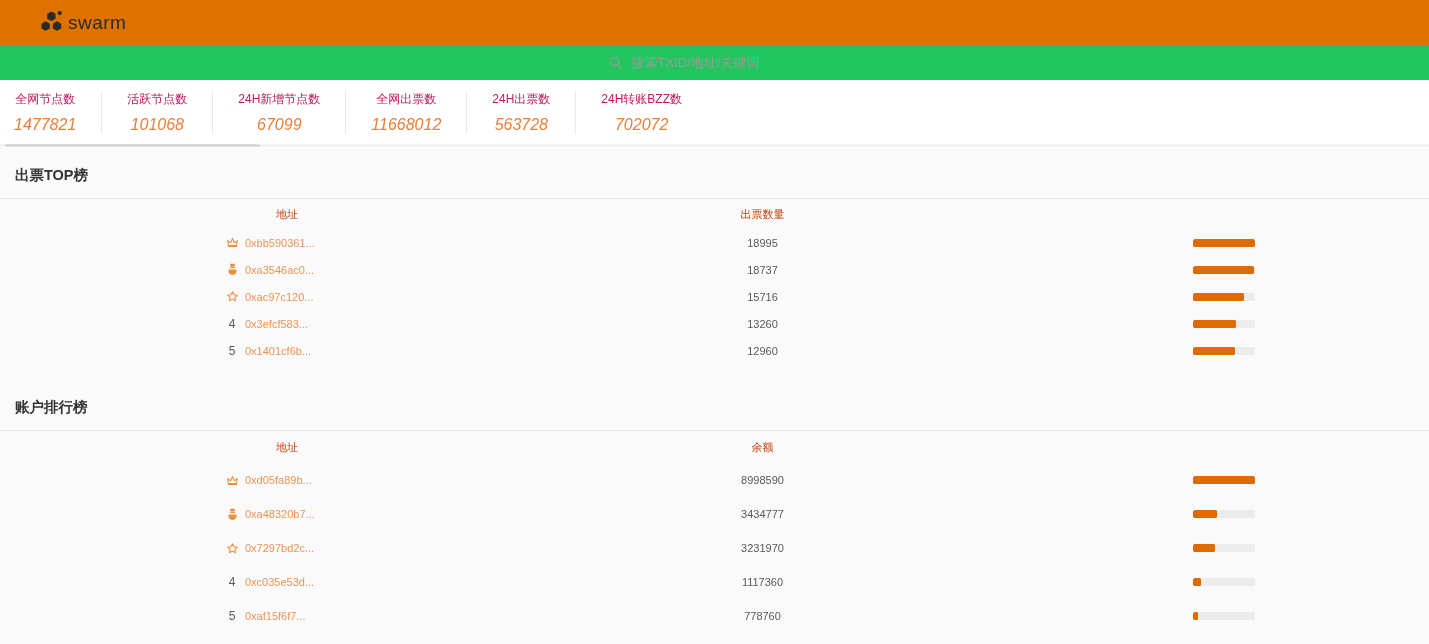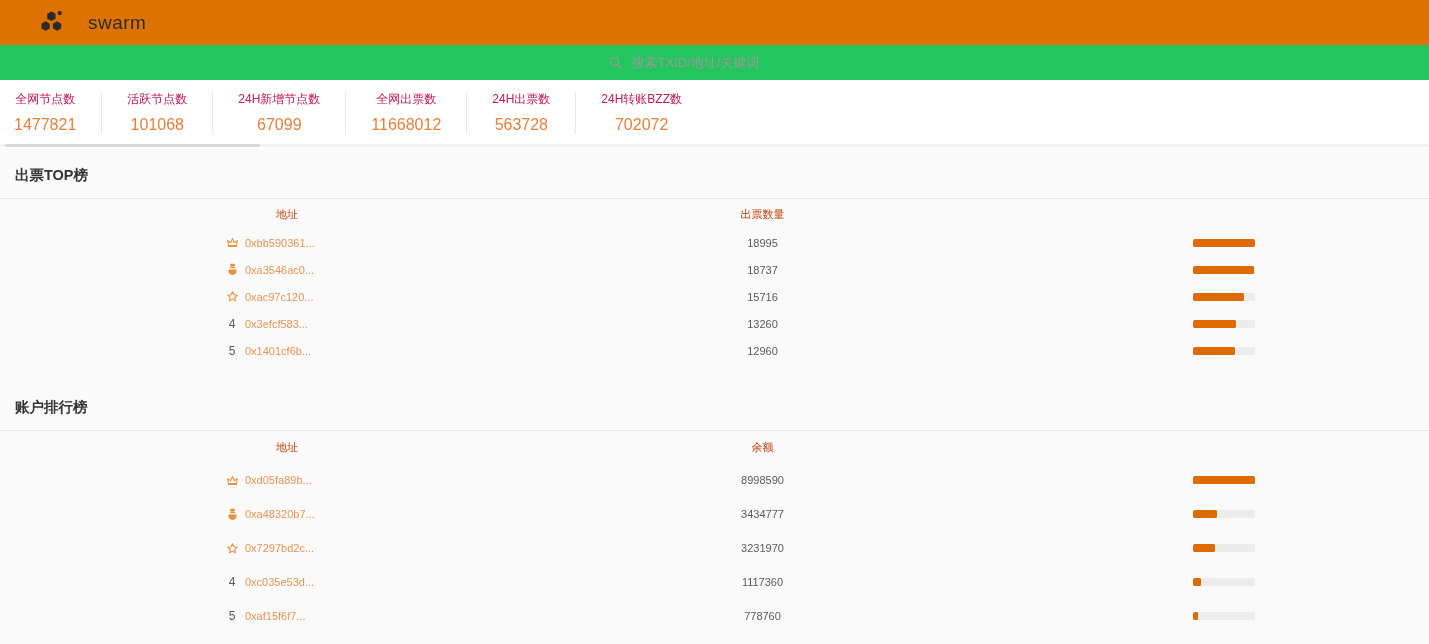--- a/index.html
+++ b/index.html
@@ -1,37 +1,37 @@
 <!DOCTYPE html>
 <html style="--accent: #dd7200; --bar-fill: #dd6b02; --bar-track: #ececec; --stat-value: #e87f3a; --link: #eb9455; --icon: #e8913f; --logo-dark: #2b2b2b;"><head>
 <meta charset="utf-8">
 <style>
   * { margin:0; padding:0; box-sizing:border-box; }
   html,body { width:1429px; height:644px; overflow:hidden; }
   body { font-family:"Liberation Sans", sans-serif; background:#fafafa; color:#333; }
 
   
   .app-header { height:45px; background:var(--accent,#dd7200); display:flex; align-items:center; padding-left:38px; }
-  .brand { display:flex; align-items:center; gap:23px; }
+  .brand { display:flex; align-items:center; gap:3px; }
   .brand-name { font-size:19px; color:#2b2b2b; letter-spacing:.5px; }
 
   
   .search-strip { height:35px; background:#22c55e; display:flex; align-items:center; justify-content:center; }
   .search-box { display:flex; align-items:center; gap:9px; }
   .search-input { border:none; outline:none; background:transparent; font-size:13px; color:#555; width:190px; font-family:inherit; }
   .search-input::placeholder { color:#9b9b9b; }
 
   
   .stats-wrap { background:#fff; position:relative; }
   .stats-bar { display:flex; align-items:center; padding:11px 0 14px 14px; }
   .stat { text-align:center; padding:0 25px; }
   .stat:first-child { padding-left:0; }
   .stat + .stat { border-left:1px solid #e9e9e9; }
   .stat-label { font-size:12px; color:#be185d; margin-bottom:8px; white-space:nowrap; }
-  .stat-value { font-size:16px; color:var(--stat-value,#e87f3a); white-space:nowrap; }
+  .stat-value { font-size:16px; color:var(--stat-value,#e87f3a); white-space:nowrap;font-style:italic; }
   .stats-scrollbar { position:absolute; left:0; right:0; bottom:1px; height:3px; background:#f2f2f2; }
   .stats-scroll-thumb { position:absolute; left:5px; top:0; height:3px; width:255px; background:#d9d9d9; border-radius:2px; }
 
   
   .panel { background:transparent; }
   .sec-title { font-size:14.5px; font-weight:bold; color:#333; padding:18px 15px 13px 15px; }
   .sec1 .sec-title { padding-top:34px; }
   .sec-divider { height:1px; background:#e7e7e7; width:100%; }
 
   .row { display:grid; grid-template-columns:20px 90px 1fr 62px; align-items:center; padding:0 174px 0 222px; }

